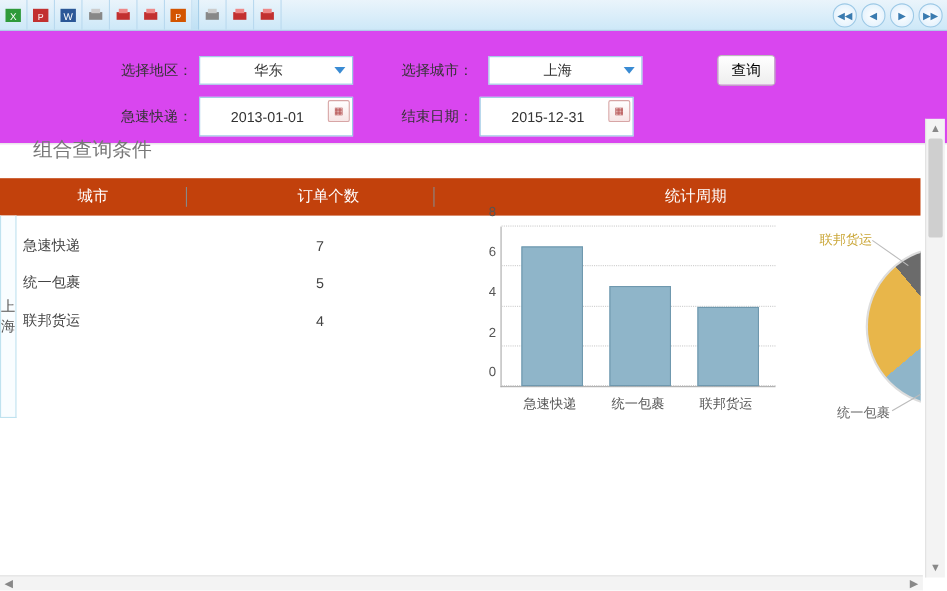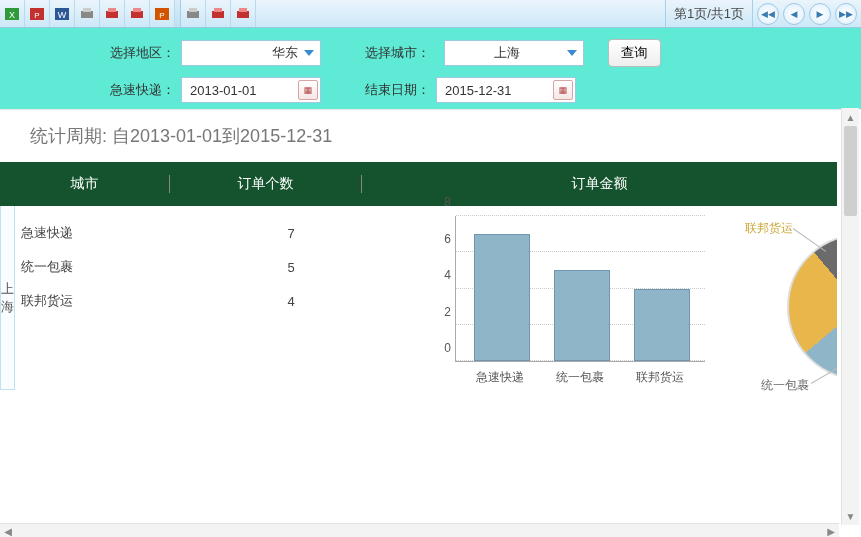--- a/index.html
+++ b/index.html
@@ -8,33 +8,33 @@
   .toolbar { height: 28px; background: linear-gradient(#eaf4fb,#cde8f8); border-bottom: 1px solid #9cc8e4; display: flex; align-items: stretch; position: relative; }
   .toolbar .left { display: flex; }
   .tool-btn { width: 25px; display: flex; align-items: center; justify-content: center; border-right: 1px solid #b9d9ef; cursor: pointer; }
   .tool-btn svg { width: 16px; height: 16px; }
   .tool-sep { width: 6px; background: linear-gradient(#d8edf9,#bfe0f4); border-right: 1px solid #a7cfe9; }
   .toolbar .spacer { flex: 1; }
   .page-info { display: flex; align-items: center; padding: 0 8px; color: #4b4b4b; border-left: 1px solid #a7cfe9; border-right: 1px solid #a7cfe9; }
   .nav-btns { display: flex; align-items: center; padding: 0 4px; gap: 4px; }
   .nav-btn { width: 22px; height: 22px; border-radius: 50%; background: radial-gradient(#fff,#dceefc); border: 1px solid #9dc9e6; display: flex; align-items: center; justify-content: center; cursor: pointer; color: #3a7bb0; font-size: 9px; }
 
-  .filters { padding: 11px 20px 6px; background: #5eead4; border-bottom: 1px solid #e8e8e8; display: flex; flex-direction: column; gap: 10px; }
+  .filters { padding: 22px 20px 6px; background: #d946ef; border-bottom: 1px solid #e8e8e8; display: flex; flex-direction: column; gap: 10px; }
   .filter-row { display: flex; align-items: center; gap: 24px; }
   .lbl { width: 85px; text-align: right; color: #333; }
   .combo { position: relative; width: 140px; height: 26px; border: 1px solid #9cc8e4; background: #fff; display: flex; align-items: center; padding: 0 22px 0 8px; cursor: pointer; }
   .combo .caret { position: absolute; right: 4px; top: 6px; width: 14px; height: 12px; display: flex; align-items: center; justify-content: center; }
   .combo .caret::before { content: ""; border-left: 5px solid transparent; border-right: 5px solid transparent; border-top: 6px solid #3a8bd3; display: block; }
-  .date { position: relative; width: 140px; height: 26px; border: 1px solid #9cc8e4; background: #fff; display: flex; align-items: center; padding: 0 24px 0 8px; cursor: pointer; }
+  .date { position: relative; width: 140px; height: 36px; border: 1px solid #9cc8e4; background: #fff; display: flex; align-items: center; padding: 0 24px 0 8px; cursor: pointer; justify-content: center; }
   .date .cal { position: absolute; right: 2px; top: 2px; width: 20px; height: 20px; background: linear-gradient(#fff,#f7e6e6); border: 1px solid #d7a5a5; display: flex; align-items: center; justify-content: center; font-size: 9px; color: #b04545; border-radius: 2px; }
-  .btn { padding: 4px 12px; border: 1px solid #bbb; border-radius: 4px; background: linear-gradient(#fff,#eee); cursor: pointer; }
+  .btn { padding: 4px 12px; border: 1px solid #bbb; border-radius: 4px; background: linear-gradient(#fff,#eee); cursor: pointer; margin-left: 44px; }
 
   .report-area { position: absolute; top: 108px; left: 0; right: 24px; bottom: 12px; overflow: hidden; }
   .title-row { display: flex; justify-content: space-between; align-items: center; padding: 16px 30px 14px; color: #777; font-size: 18px; }
-  .table-head { display: flex; background: #14532d; color: #fff; font-size: 14px; height: 44px; align-items: center; }
+  .table-head { display: flex; background: #c2410c; color: #fff; font-size: 14px; height: 34px; align-items: center; gap: 33px; }
   .th-city { width: 170px; text-align: center; border-right: 1px solid #888; }
   .th-ship { width: 180px; text-align: center; border-right: 1px solid #888; }
   .th-cnt  { width: 192px; text-align: center; border-right: 1px solid #888; }
   .th-amt  { flex: 1; text-align: center; }
   .body-row { display: flex; }
   .cell-city { width: 170px; border: 1px solid #bfe2ef; border-top: none; background: #f9fdff; display: flex; align-items: center; justify-content: center; color: #555; }
   .right-col { flex: 1; display: flex; flex-direction: row; }
   .data-rows { padding: 10px 0 6px; }
   .drow { display: flex; height: 34px; align-items: center; color: #444; }
   .drow .ship { width: 180px; padding-left: 6px; }
@@ -120,35 +120,34 @@
         </svg>
       </div>
     <div class="tool-btn">
         <svg viewBox="0 0 16 16">
           <rect x="2" y="5" width="12" height="7" fill="#c23030"></rect>
           <rect x="4" y="2" width="8" height="4" fill="#e88"></rect>
         </svg>
       </div>
   </div>
   <div class="spacer"></div>
-  <div class="page-info">第1页/共1页</div>
   <div class="nav-btns">
     <div class="nav-btn">◀◀</div>
     <div class="nav-btn">◀</div>
     <div class="nav-btn">▶</div>
     <div class="nav-btn">▶▶</div>
   </div>
 </div>
 
 <div class="filters">
   <div class="filter-row">
     <div style="display:flex;align-items:center;gap:6px;margin-left:70px;">
       <span class="lbl">选择地区：</span>
       <div class="combo">
-          <span style="flex:1;text-align:right;">华东</span>
+          <span style="flex:1;text-align:center;">华东</span>
           <span class="caret"></span>
         </div>
     </div>
     <div style="display:flex;align-items:center;gap:14px;">
       <span class="lbl">选择城市：</span>
       <div class="combo">
           <span style="flex:1;text-align:center;">上海</span>
           <span class="caret"></span>
         </div>
     </div>
@@ -167,26 +166,26 @@
       <div class="date">
           <span>2015-12-31</span>
           <span class="cal">▦</span>
         </div>
     </div>
   </div>
 </div>
 
 <div class="report-area">
   <div class="title-row">
-    <span><span>统计周期:</span>&nbsp;<span>自2013-01-01到2015-12-31</span></span>
+    <span>组合查询条件</span>
   </div>
   <div class="table-head">
     <div class="th-city">城市</div>
     <div class="th-cnt">订单个数</div>
-    <div class="th-amt">订单金额</div>
+    <div class="th-amt">统计周期</div>
   </div>
   <div class="body-row">
     <div class="cell-city">上海</div>
     <div class="right-col">
       <div class="data-rows" id="data-rows">
           <div class="drow">
             <div class="ship">急速快递</div>
             <div class="cnt">7</div>
           </div>
           <div class="drow">

